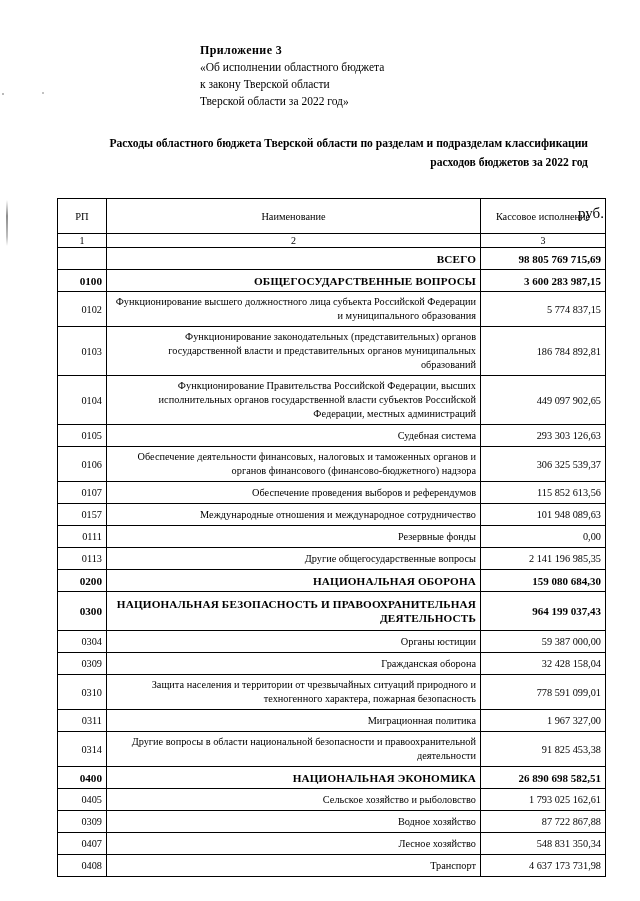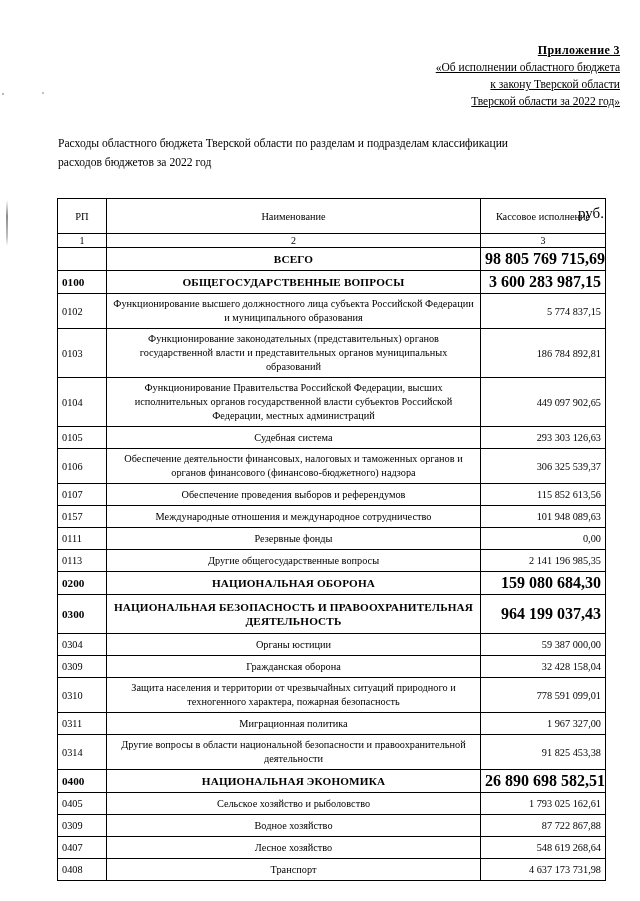--- a/index.html
+++ b/index.html
@@ -39,42 +39,40 @@
     width: 2px; height: 2px;
     background: #c2c2c2;
   }
 
   
   .doc-header {
     position: absolute;
     right: 20px;
     top: 42px;
     width: 420px;
-    text-align: right;
     font-size: 11.5px;
     line-height: 17px;
-    text-decoration: underline;
   }
   .doc-header .appendix {
     font-weight: bold;
     letter-spacing: 0.4px;
     font-size: 12px;
   }
   .doc-header .line {
     white-space: nowrap;
   }
 
   
   .doc-title {
     position: absolute;
     left: 58px;
     top: 134px;
     width: 530px;
-    text-align: left;
-    font-weight: normal;
+    text-align: right;
+    font-weight: bold;
     font-size: 11.6px;
     line-height: 19px;
   }
 
   
   .units {
     position: absolute;
     right: 36px;
     top: 178px;
     font-size: 15px;
@@ -115,41 +113,41 @@
   thead th.h-rp { font-size: 10.5px; }
   tr.numrow td {
     text-align: center;
     font-size: 10px;
     padding: 0px 4px;
     height: 13px;
     line-height: 13px;
   }
 
   td.rp {
-    text-align: left;
+    text-align: right;
     white-space: nowrap;
   }
   td.name {
-    text-align: center;
+    text-align: right;
     line-height: 14px;
   }
   td.val {
     text-align: right;
     white-space: nowrap;
     padding-right: 6px;
   }
   tr.bold td {
     font-weight: bold;
     font-size: 11.2px;
   }
   tr.bold td.name {
     letter-spacing: 0.15px;
   }
   tr.bold td.val {
-    font-size: 16px;
+    font-size: 11px;
   }
   tr.tall1 td { height: 17px; }
   tr.tall2 td { height: 30px; }
   tr.tall3 td { height: 44px; }
   tr.hdr-tall td { height: 34px; }
 </style>
 </head>
 <body>
 
 <div class="page">
@@ -293,21 +291,21 @@
             <td class="val">1 793 025 162,61</td>
           </tr>
           <tr class="tall1">
             <td class="rp">0309</td>
             <td class="name">Водное хозяйство</td>
             <td class="val">87 722 867,88</td>
           </tr>
           <tr class="tall1">
             <td class="rp">0407</td>
             <td class="name">Лесное хозяйство</td>
-            <td class="val">548 619 268,64</td>
+            <td class="val">548 831 350,34</td>
           </tr>
           <tr class="tall1">
             <td class="rp">0408</td>
             <td class="name">Транспорт</td>
             <td class="val">4 637 173 731,98</td>
           </tr>
         </tbody>
     </table>
   </div>
 

